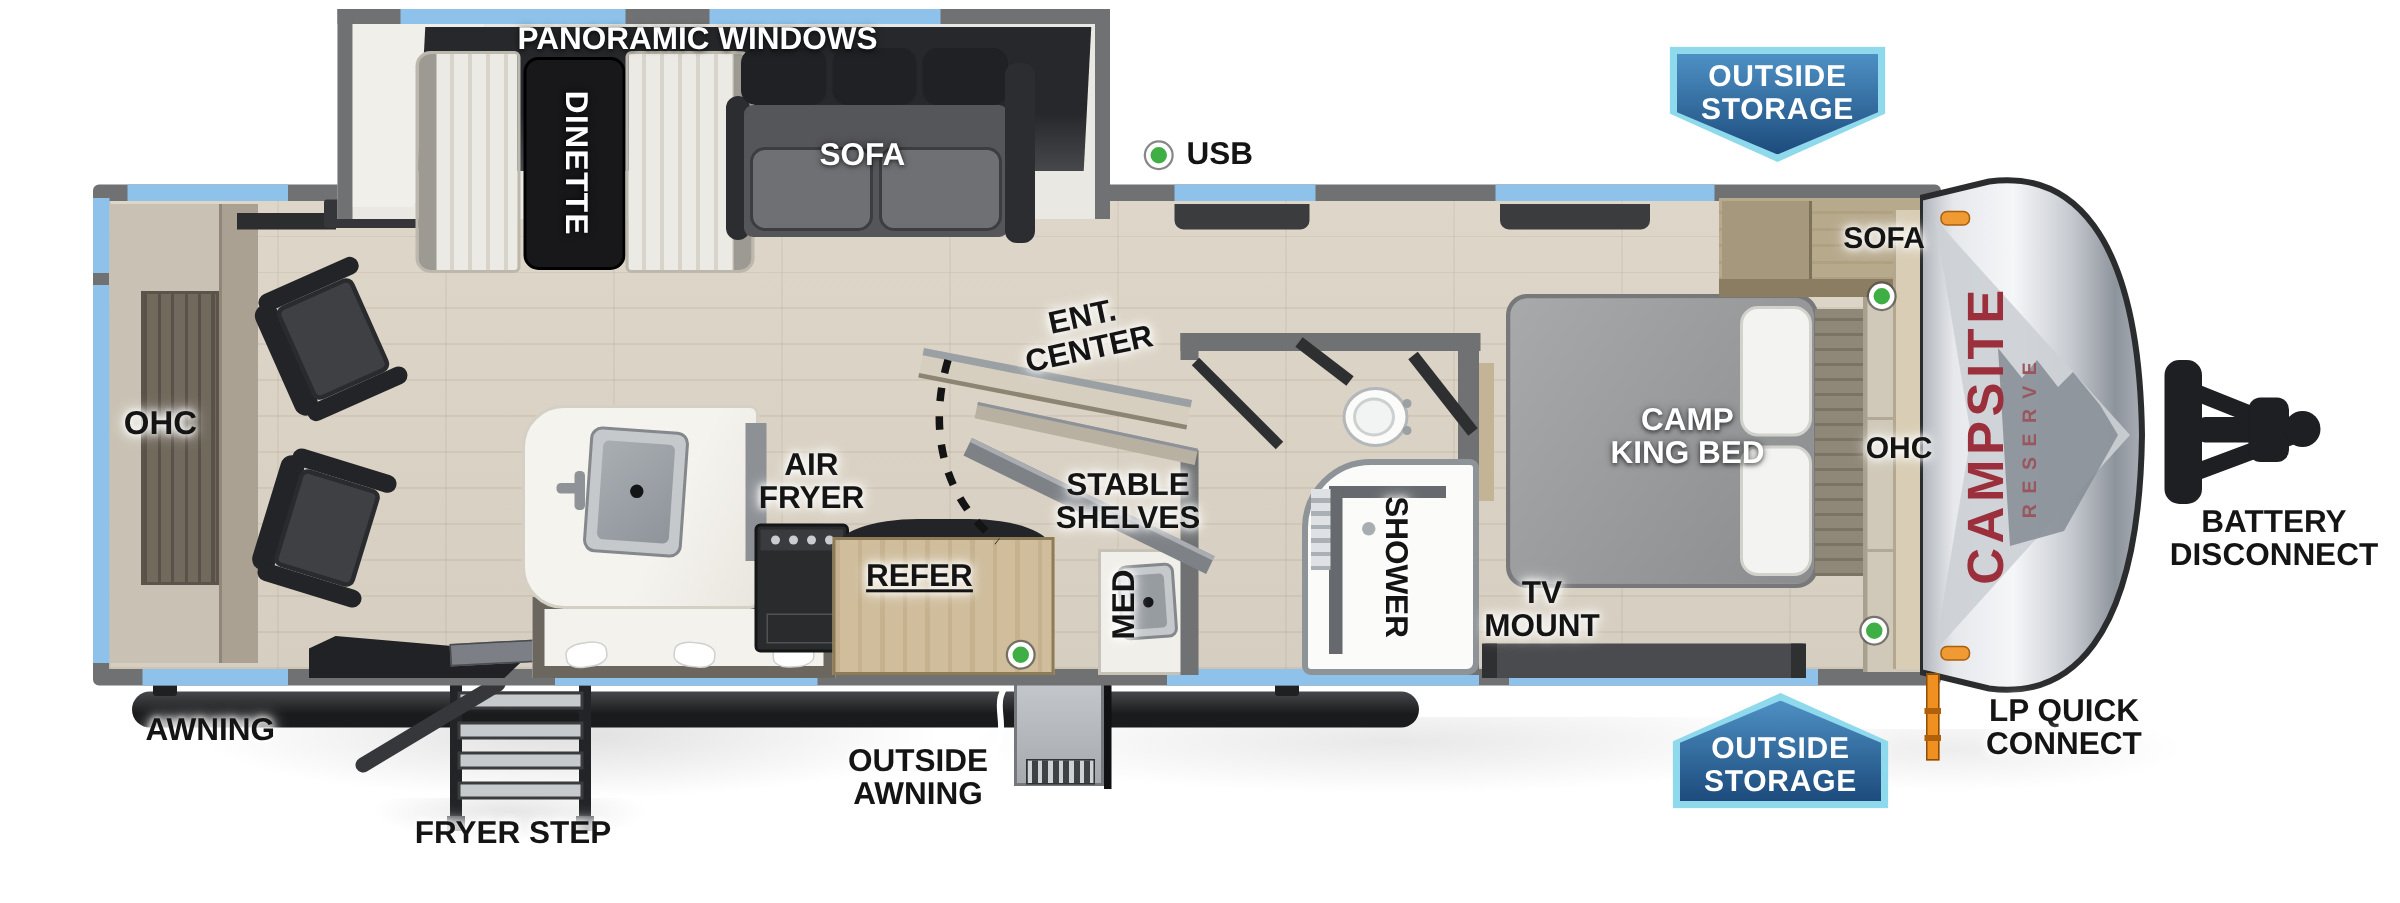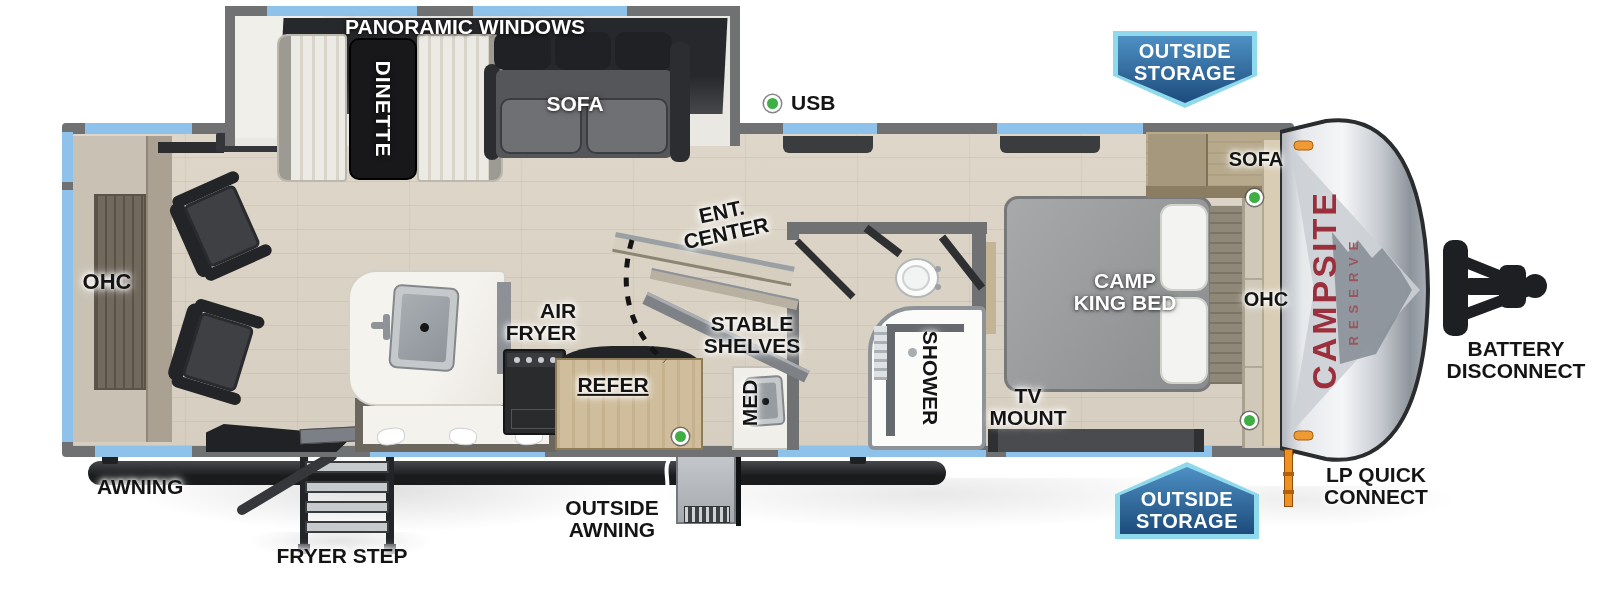--- a/index.html
+++ b/index.html
@@ -277,21 +277,21 @@
   <div class="lbl" style="left:791px;top:92px;">USB</div>
   <div class="lbl ctr" style="left:107px;top:282px;font-size:22px;">OHC</div>
   <div class="lbl ctr" style="left:724px;top:223px;transform:translate(-50%,-50%) rotate(-12deg);text-align:center;">
     <span class="ln">ENT.</span>
     <span class="ln">CENTER</span>
   </div>
   <div class="lbl ctr" style="left:752px;top:335px;">
     <span class="ln">STABLE</span>
     <span class="ln">SHELVES</span>
   </div>
-  <div class="lbl ctr" style="left:541px;top:322px;text-align:right;">
+  <div class="lbl ctr" style="left:541px;top:322px;">
     <span class="ln">AIR</span>
     <span class="ln">FRYER</span>
   </div>
   <div class="lbl ctr" style="left:613px;top:385px;text-decoration:underline;">REFER</div>
   <div class="lbl ctr" style="left:750px;top:403px;transform:translate(-50%,-50%) rotate(-90deg);">MED</div>
   <div class="lbl ctr" style="left:930px;top:378px;transform:translate(-50%,-50%) rotate(90deg);">SHOWER</div>
   <div class="lbl ctr white" style="left:1109px;top:292px;margin-left:16px;">
     <span class="ln">CAMP</span>
     <span class="ln">KING BED</span>
   </div>

